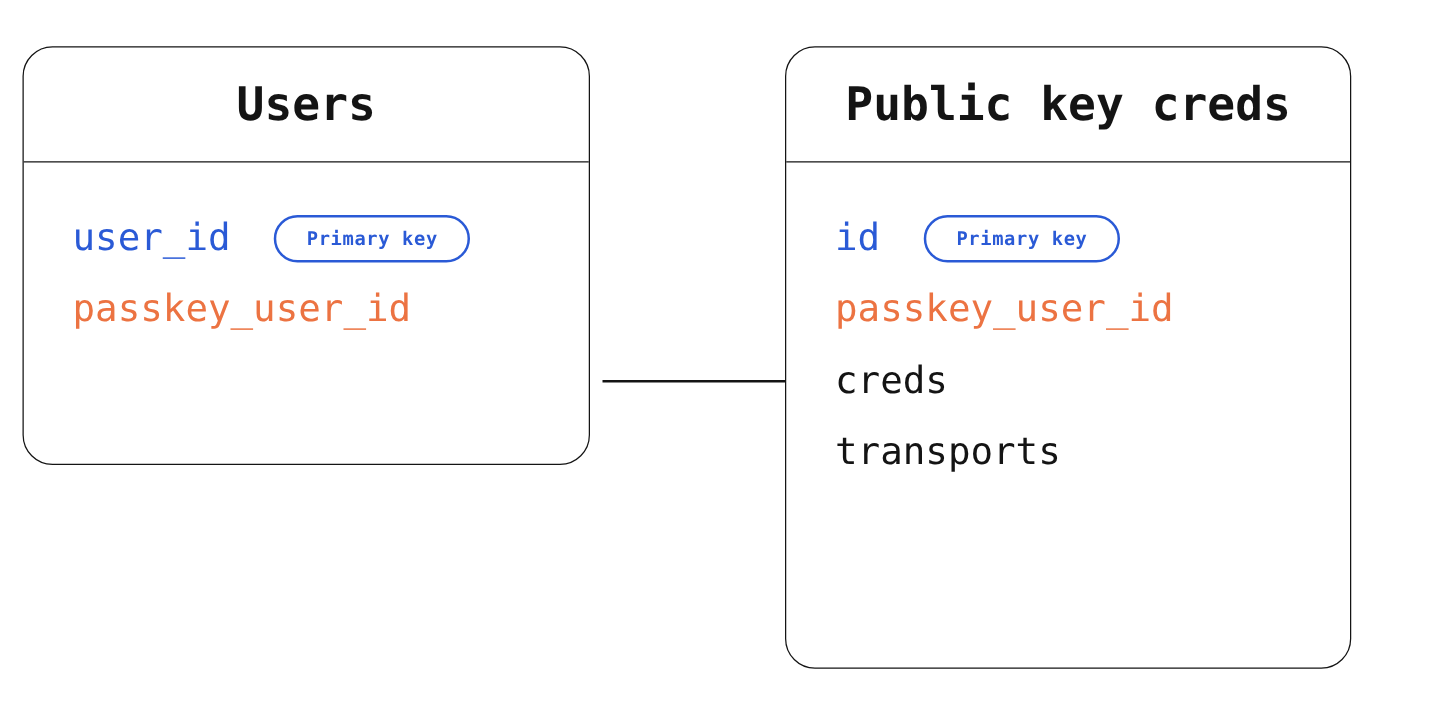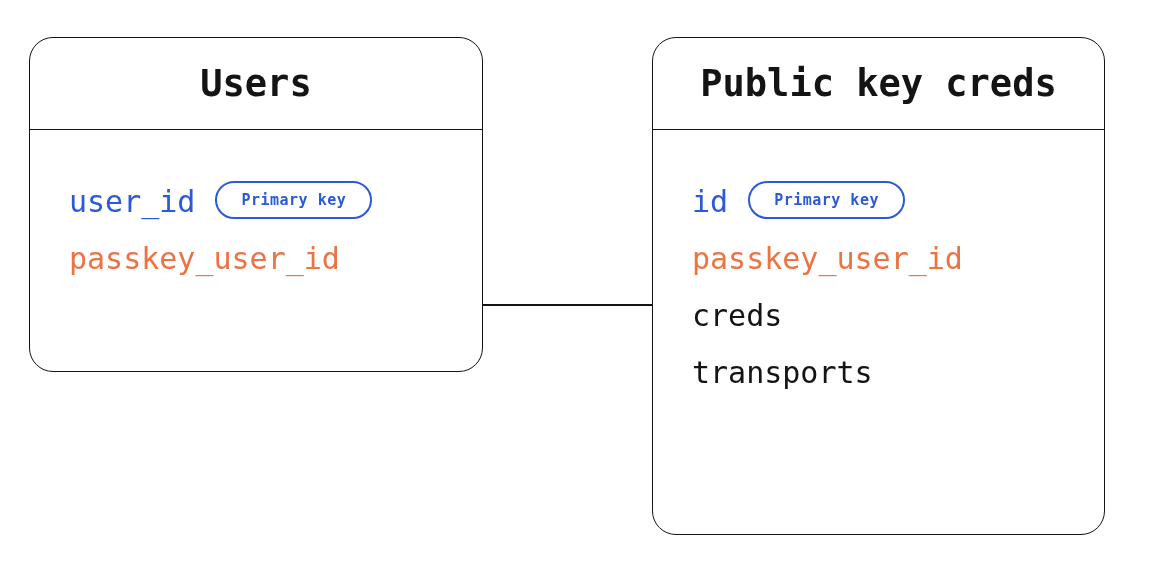--- a/index.html
+++ b/index.html
@@ -16,27 +16,27 @@
     overflow: hidden;
   }
   .table-box {
     position: absolute;
     box-sizing: border-box;
     background: var(--bg, #ffffff);
     border: 1.5px solid var(--ink, #141414);
     border-radius: 24px;
   }
   .table-box.users {
-    left: 29px;
+    left: 18px;
     top: 37px;
     width: 454px;
     height: 335px;
   }
   .table-box.creds {
-    left: 652px;
+    left: 628px;
     top: 37px;
     width: 453px;
     height: 498px;
   }
   .table-header {
     box-sizing: border-box;
     height: 92px;
     border-bottom: 1.5px solid var(--ink, #141414);
     display: flex;
     align-items: center;
@@ -47,22 +47,22 @@
     font-weight: bold;
     color: var(--ink, #141414);
     white-space: nowrap;
   }
   .table-fields {
     padding: 32px 20px 0 39px;
   }
   .field-row {
     height: 57px;
     display: flex;
-    align-items: flex-end;
-    gap: 20px;
+    align-items: center;
+    gap: 35px;
     white-space: nowrap;
   }
   .field-name {
     font-size: 30px;
     color: var(--ink, #141414);
   }
   .field-name.pk { color: var(--blue, #2a5ad6); }
   .field-name.fk { color: var(--orange, #ec7342); }
   .pk-badge {
     box-sizing: border-box;

